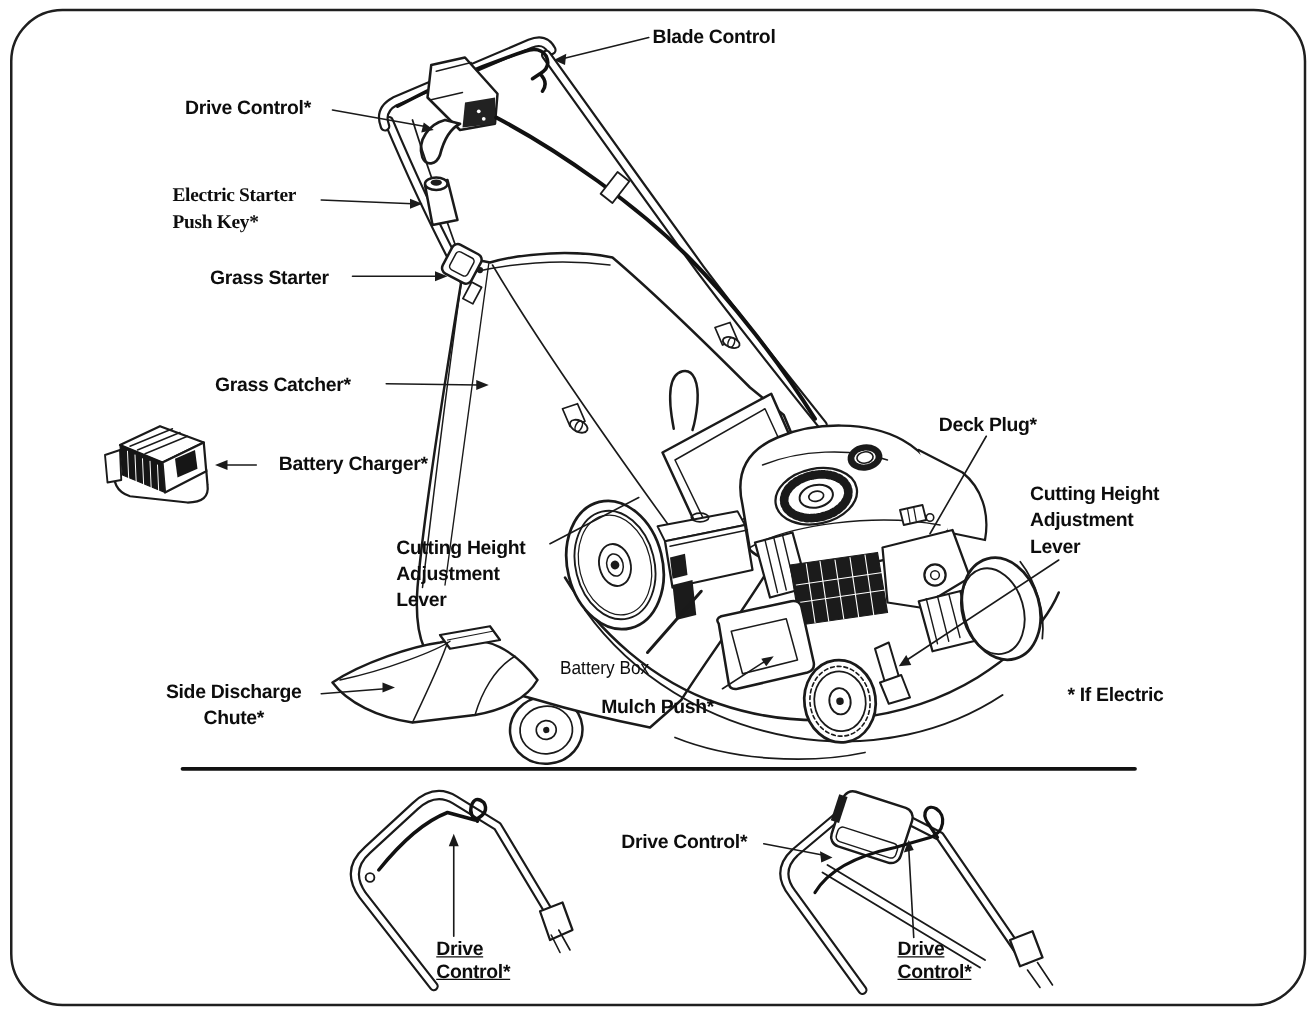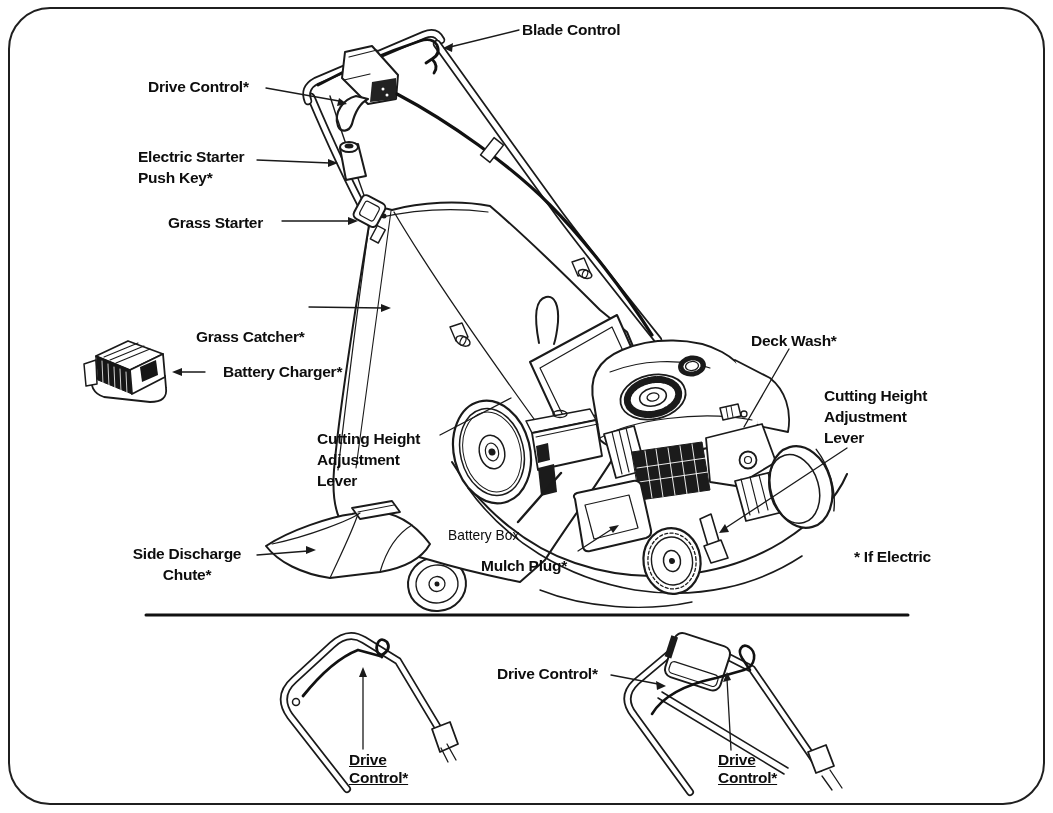--- a/index.html
+++ b/index.html
@@ -233,34 +233,34 @@
         <polygon points="363,667 359,677 367,677" fill="#1a1a1a" stroke="none"></polygon>
       <path d="M611,675 L658,684"></path>
         <polygon points="666,686 656,681 657,690" fill="#1a1a1a" stroke="none"></polygon>
       <path d="M731,750 L727,679"></path>
         <polygon points="727,672 723,682 731,680" fill="#1a1a1a" stroke="none"></polygon>
     </g>
   </svg>
 
   <div class="label" style="left:522px;top:19px;">Blade Control</div>
   <div class="label" style="left:148px;top:76px;">Drive Control*</div>
-  <div class="label" style="left:138px;top:146px;">Electric Starter
+  <div class="label" style="left:138px;top:146px;font-family:Liberation Serif, serif;">Electric Starter
 Push Key*</div>
   <div class="label" style="left:168px;top:212px;">Grass Starter</div>
-  <div class="label" style="left:196px;top:298px;margin-top:28px;">Grass Catcher*</div>
+  <div class="label" style="left:172px;top:298px;">Grass Catcher*</div>
   <div class="label" style="left:223px;top:361px;">Battery Charger*</div>
-  <div class="label" style="left:751px;top:330px;">Deck Wash*</div>
+  <div class="label" style="left:751px;top:330px;">Deck Plug*</div>
   <div class="label" style="left:824px;top:385px;">Cutting Height
 Adjustment
 Lever</div>
   <div class="label" style="left:317px;top:428px;">Cutting Height
 Adjustment
 Lever</div>
   <div class="label plain" style="left:448px;top:524px;">Battery Box</div>
-  <div class="label" style="left:481px;top:555px;">Mulch Plug*</div>
+  <div class="label" style="left:481px;top:555px;">Mulch Push*</div>
   <div class="label center" style="left:124px;top:543px;width:126px;">Side Discharge
 Chute*</div>
   <div class="label" style="left:854px;top:546px;">* If Electric</div>
   <div class="label tight" style="left:349px;top:751px;">Drive
 Control*</div>
   <div class="label" style="left:497px;top:663px;">Drive Control*</div>
   <div class="label tight" style="left:718px;top:751px;">Drive
 Control*</div>
 </div>
 

